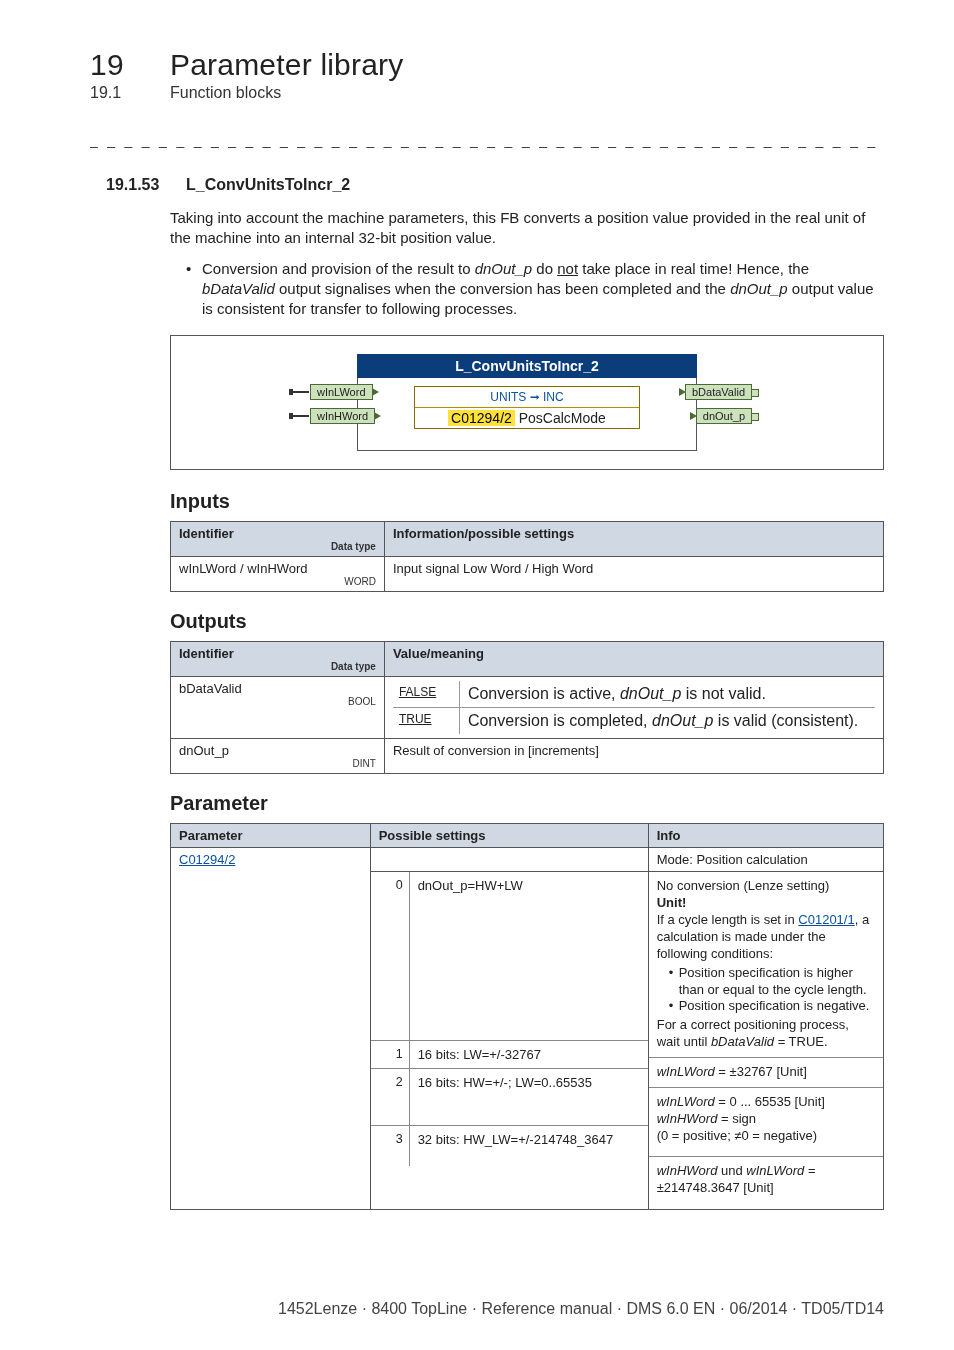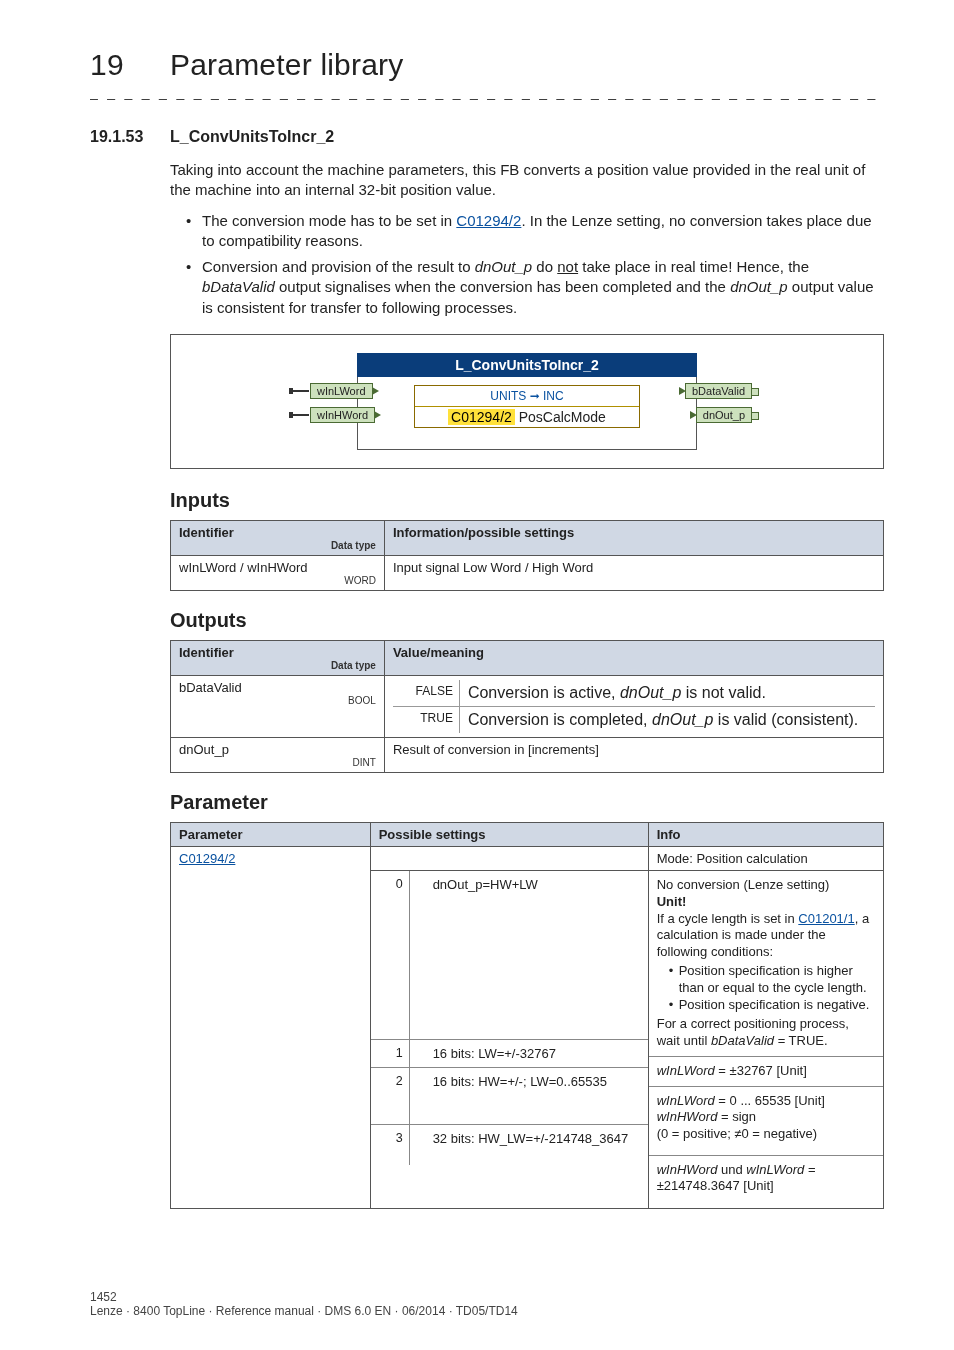--- a/index.html
+++ b/index.html
@@ -37,20 +37,21 @@
     font-size: 14px;
     color: #333;
     white-space: nowrap;
     overflow: hidden;
     margin-bottom: 28px;
   }
   .sec-head {
     font-size: 16px;
     font-weight: 700;
     margin-bottom: 14px;
+    margin-left: 16px;
   }
   .sec-head .num { display:inline-block; width: 80px; }
   .body-indent { margin-left: 80px; }
   p.para { font-size: 15px; line-height: 1.35; margin: 0 0 10px 0; }
   ul.bullets { list-style: none; padding: 0; margin: 0 0 16px 16px; }
   ul.bullets > li {
     position: relative;
     padding-left: 16px;
     font-size: 15px;
     line-height: 1.35;
@@ -184,39 +185,40 @@
 
   
   td.valcell { padding: 0; }
   .valrow {
     display: flex;
     border-bottom: 1px solid #999;
   }
   .valrow:last-child { border-bottom: none; }
   .valkey {
     width: 54px;
-    text-align: right;
+    text-align: left;
     padding: 4px 6px;
     border-right: 1px solid #999;
     font-size: 12px;
+    text-decoration: underline;
   }
   .valdesc { flex: 1; padding: 4px 8px; font-size: 16px; }
 
   
   table.param td.setting { padding:0; }
   table.param .prow { display:flex; border-bottom:1px solid #888; }
   table.param .prow:last-child { border-bottom:none; }
   table.param .pnum {
     width: 26px;
     text-align: right;
     padding: 6px 6px;
     border-right: 1px solid #888;
     font-size: 12.5px;
   }
-  table.param .ptxt { flex:1; padding: 6px 8px; font-size: 13px; margin-left: 15px; }
+  table.param .ptxt { flex:1; padding: 6px 8px; font-size: 13px; }
   table.param td.info { padding:0; }
   table.param .irow { border-bottom:1px solid #888; padding:6px 8px; font-size:13px; line-height:1.3; }
   table.param .irow:last-child { border-bottom:none; }
   table.param .irow.first-top { border-top: none; }
   .col-par  { width: 28%; }
   .col-set  { width: 39%; }
   .col-inf  { width: 33%; }
 
   .sub-bullets {
     list-style: none;
@@ -224,49 +226,48 @@
     margin: 2px 0 2px 0;
   }
   .sub-bullets li { position:relative; padding-left:10px; }
   .sub-bullets li::before { content:"•"; position:absolute; left:0; }
 
   .footer {
     position: absolute;
     bottom: 32px;
     left: 90px; right: 70px;
     display: flex;
-    justify-content: flex-start;
-    font-size: 12px;
+    justify-content: flex-end;
+    font-size: 16px;
     color: #444;
-    flex-direction: column;
   }
 </style>
 </head>
 <body>
 
 <div class="page">
 
   <div class="hdr-chapter">
     <span class="num">19</span><span>Parameter library</span>
   </div>
+  <div class="hdr-sub">
+    <span class="num">19.1</span><span>Function blocks</span>
+  </div>
 
   <div class="dash-rule">_ _ _ _ _ _ _ _ _ _ _ _ _ _ _ _ _ _ _ _ _ _ _ _ _ _ _ _ _ _ _ _ _ _ _ _ _ _ _ _ _ _ _ _ _ _ _ _ _ _ _ _ _ _ _ _ _ _ _ _ _ _ _ _ _ _</div>
 
   <div class="sec-head">
     <span class="num">19.1.53</span><span>L_ConvUnitsToIncr_2</span>
   </div>
 
   <div class="body-indent">
 
     <p class="para">Taking into account the machine parameters, this FB converts a position value provided in the real unit of the machine into an internal 32-bit position value.</p>
 
     <ul class="bullets">
-      <li>
-        <span>The conversion mode has to be set in </span><a class="link">C01294/2</a><span>. In the Lenze setting, no conversion takes place due to compatibility reasons.</span>
-      </li>
       <li>
         Conversion and provision of the result to <em class="i">dnOut_p</em> do <span class="notunder">not</span> take place in real time! Hence, the <em class="i">bDataValid</em> output signalises when the conversion has been completed and the <em class="i">dnOut_p</em> output value is consistent for transfer to following processes.
       </li>
     </ul>
 
     <div class="diagram-frame">
       <div class="fb-box">
         <div class="fb-title">L_ConvUnitsToIncr_2</div>
         <div class="fb-body">
 

